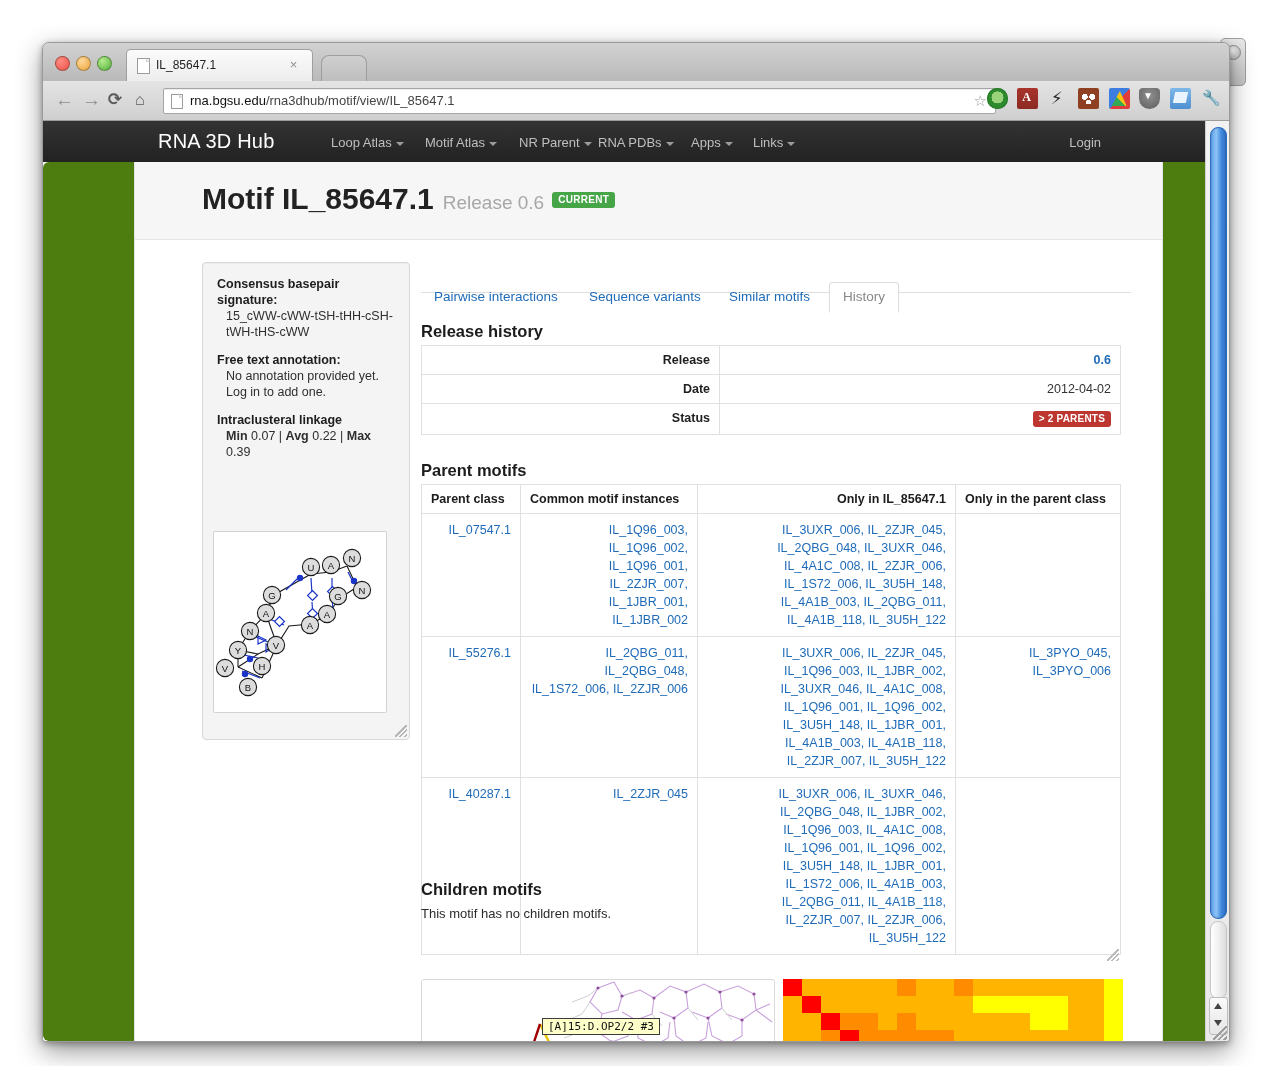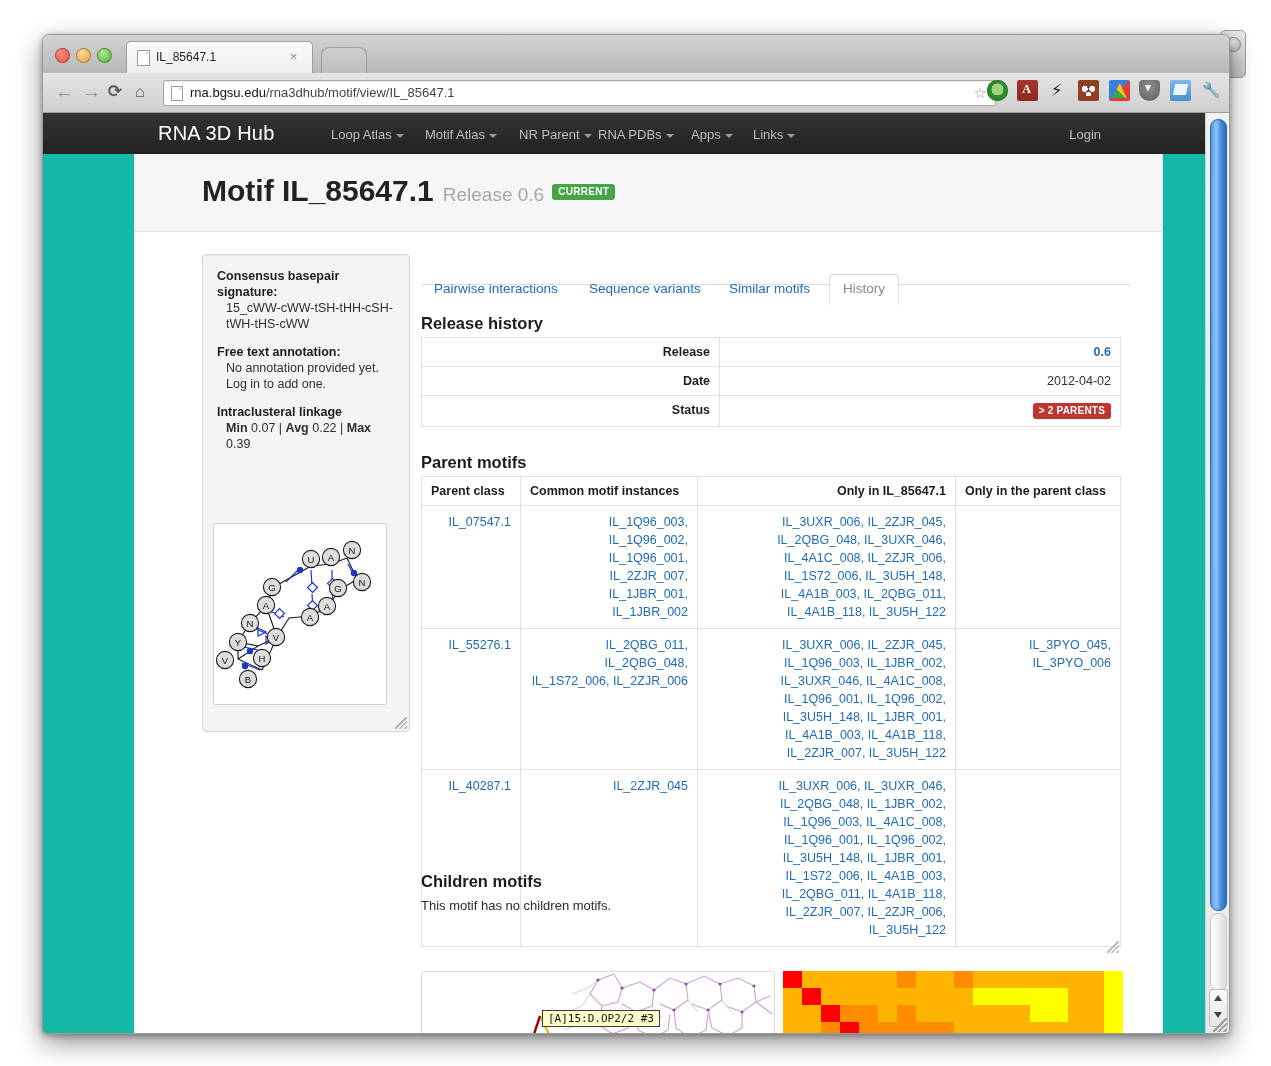--- a/index.html
+++ b/index.html
@@ -3,21 +3,21 @@
 <meta charset="utf-8">
 <style>
   html,body{margin:0;padding:0;}
   body{
     width:1271px;height:1066px;overflow:hidden;
     background:#ffffff;
     font-family:"Liberation Sans","DejaVu Sans",sans-serif;
   }
 
   
-  #desktop{position:absolute;left:0;top:8px;width:1271px;height:804px;background:#ffffff;}
+  #desktop{position:absolute;left:0;top:16px;width:1271px;height:804px;background:#ffffff;}
 
   
   #window{
     position:absolute;left:42px;top:26px;width:1186px;height:998px;
     border-radius:7px 7px 4px 4px;
     background:#d8d8d8;
     box-shadow:0 9px 26px rgba(0,0,0,0.42), 0 2px 6px rgba(0,0,0,0.30);
     overflow:hidden;
     border:1px solid #9a9a9a;
   }
@@ -117,21 +117,21 @@
     position:absolute;left:115px;top:9px;font-size:20px;color:#ffffff;
     letter-spacing:.2px;
   }
   .navitem{
     position:absolute;top:14px;font-size:13px;color:#bfbfbf;white-space:nowrap;cursor:pointer;text-align:right;
   }
   .caret{display:inline-block;margin-left:4px;border-left:4px solid transparent;border-right:4px solid transparent;border-top:4px solid #9b9b9b;vertical-align:middle;}
   #nav-login{position:absolute;right:105px;top:14px;font-size:13px;color:#bfbfbf;cursor:pointer;}
 
   
-  #pagebg{position:absolute;left:0;top:41px;right:0;bottom:0;background:#14b8a6;}
+  #pagebg{position:absolute;left:0;top:41px;right:0;bottom:0;background:#4d7c0f;border-radius:6px;}
   #container{
     position:absolute;left:91px;top:0;width:1027px;bottom:0;background:#ffffff;
     border-left:1px solid #e2e2e2;border-right:1px solid #e2e2e2;
   }
   #pageheader{
     position:absolute;left:0;top:0;width:100%;height:77px;
     background:#f6f6f6;border-bottom:1px solid #e4e4e4;
   }
   #ph-title{
     position:absolute;left:67px;top:20px;font-size:30px;font-weight:bold;color:#222;white-space:nowrap;

